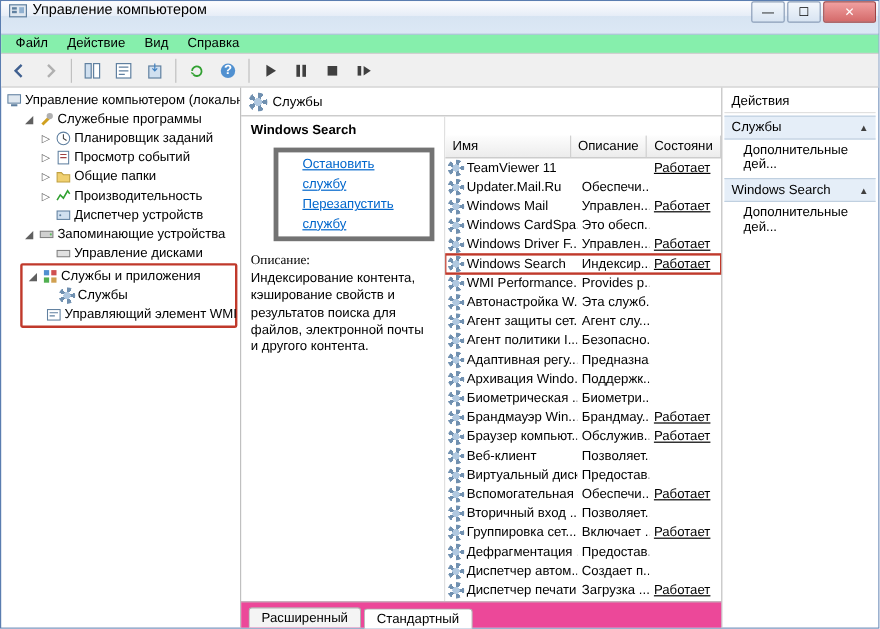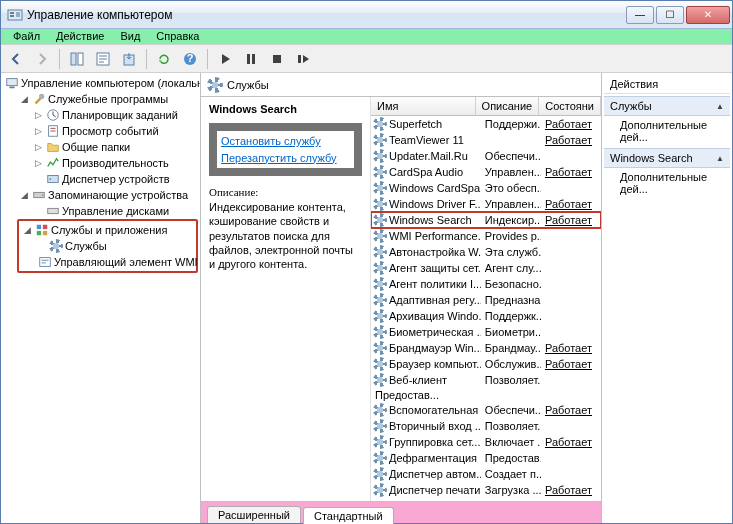--- a/index.html
+++ b/index.html
@@ -1,21 +1,21 @@
 <!DOCTYPE html>
 <html><head>
 <meta charset="utf-8">
 <style>
 * { box-sizing: border-box; margin: 0; padding: 0; font-family: "Segoe UI", Tahoma, sans-serif; font-size: 11px; }
 body { background: #fff; width: 733px; height: 524px; overflow: hidden; }
 
 .window { width: 733px; height: 524px; border: 1px solid #5a7db0; display: flex; flex-direction: column; background: #fff; }
 
 
-.titlebar { height: 28px; background: linear-gradient(to bottom, #fdfdfe, #e6edf7 45%, #d7e4f2 46%, #dce8f5); display: flex; align-items: center; padding: 0 2px 0 6px; border-bottom: 1px solid #a0b6d6; }
+.titlebar { height: 28px; background: linear-gradient(to bottom, #fdfdfe, #e6edf7 45%, #d7e4f2 46%, #dce8f5); display: flex; padding: 0 2px 0 6px; border-bottom: 1px solid #a0b6d6; }
 .titlebar .ico { width: 16px; height: 16px; margin-right: 4px; }
 .titlebar .title { flex: 1; color: #000; font-size: 12px; }
 .winbtns { display: flex; gap: 0; }
 .winbtn { width: 28px; height: 18px; border: 1px solid #8a9db8; background: linear-gradient(#f3f7fc,#d8e4f2); border-radius: 2px; margin-left: 2px; display: flex; align-items: center; justify-content: center; font-size: 10px; }
 .winbtn.close { width: 44px; background: linear-gradient(#f1a0a0,#d46a6a); border-color: #a04040; color: #fff; }
 
 
 .menubar { height: 16px; display: flex; align-items: flex-end; padding: 0 4px; background: #86efac; border-bottom: 1px solid #d0d0d0; }
 .menubar span { padding: 2px 8px; cursor: default; }
 
@@ -38,40 +38,40 @@
 .tree .ico { width: 14px; height: 14px; flex-shrink: 0; }
 .tree .hl-box { border: 2px solid #c0392b; border-radius: 2px; padding: 1px; }
 
 
 .center-pane { flex: 1; display: flex; flex-direction: column; border-right: 1px solid #c0c0c0; min-width: 0; }
 .center-header { height: 24px; border-bottom: 1px solid #c0c0c0; display: flex; align-items: center; padding: 0 6px; gap: 4px; }
 .center-body { flex: 1; display: flex; min-height: 0; }
 
 .desc-col { width: 170px; padding: 6px 8px; border-right: 1px solid #e0e0e0; overflow: hidden; }
 .desc-col h3 { font-size: 11px; font-weight: bold; margin-bottom: 8px; }
-.desc-col .actions { border: 8px solid #737373; padding: 2px 4px; margin-bottom: 10px; }
+.desc-col .actions { border: 4px solid #737373; padding: 2px 20px; margin-bottom: 10px; margin-left: 19px; }
 .desc-col .actions a { display: block; color: #0066cc; text-decoration: underline; cursor: pointer; line-height: 1.5; }
 .desc-col .dlabel { margin-bottom: 2px; font-family: Liberation Serif, serif; }
 .desc-col .dtext { line-height: 1.3; }
 
 .list-col { flex: 1; overflow: auto; position: relative; }
-.list-head { display: flex; background: linear-gradient(#fdfdfd,#ececec); border-bottom: 1px solid #c0c0c0; position: sticky; top: 0; }
+.list-head { display: flex; background: linear-gradient(#fdfdfd,#ececec); border-bottom: 1px solid #c0c0c0; position: sticky; top: 16px; }
 .list-head div { padding: 3px 6px; border-right: 1px solid #d0d0d0; font-weight: normal; }
 .list-head .c1 { width: 130px; }
 .list-head .c2 { width: 70px; }
 .list-head .c3 { width: 70px; }
 .svc-row { display: flex; align-items: center; }
 .svc-row .c1 { width: 130px; padding: 1px 2px; display: flex; align-items: center; gap: 2px; overflow: hidden; white-space: nowrap; }
 .svc-row .c2 { width: 70px; padding: 1px 4px; overflow: hidden; white-space: nowrap; }
 .svc-row .c3 { width: 70px; padding: 1px 4px; overflow: hidden; white-space: nowrap; text-decoration: underline; }
 .svc-row .ico { width: 14px; height: 14px; flex-shrink: 0; }
 .svc-row.hl .c1 { position: relative; }
 .svc-row.hl { outline: 2px solid #c0392b; outline-offset: -1px; }
 
-.bottom-tabs { height: 22px; display: flex; align-items: flex-end; padding: 0 6px; border-top: 1px solid #c0c0c0; background: #f9a8d4; }
+.bottom-tabs { height: 22px; display: flex; align-items: flex-end; padding: 0 6px; border-top: 1px solid #c0c0c0; background: #ec4899; }
 .btab { padding: 2px 10px; border: 1px solid #b0b0b0; border-bottom: none; background: #f4f4f4; margin-right: 2px; border-radius: 3px 3px 0 0; cursor: pointer; }
 .btab.active { background: #fff; position: relative; top: 1px; }
 
 
 .actions-pane { width: 130px; padding: 2px; overflow: auto; }
 .actions-pane .ap-title { padding: 3px 6px; font-weight: normal; border-bottom: 1px solid #e0e0e0; }
 .actions-pane .ap-sec { background: #e5eef8; padding: 3px 6px; display: flex; justify-content: space-between; align-items: center; border-top: 1px solid #c0d0e0; border-bottom: 1px solid #c0d0e0; margin-top: 2px; }
 .actions-pane .ap-item { padding: 3px 6px 3px 16px; cursor: pointer; display: flex; justify-content: space-between; align-items: center; gap: 26px; }
 .tri { font-size: 8px; color: #404040; }
 
@@ -349,21 +349,21 @@
                 <div class="c1">
                   <span class="ico gear"></span>
                   <span>Updater.Mail.Ru</span>
                 </div>
                 <div class="c2">Обеспечи...</div>
                 <div class="c3"></div>
               </div>
               <div class="svc-row">
                 <div class="c1">
                   <span class="ico gear"></span>
-                  <span>CardSpa Audio</span>
+                  <span>Windows Mail</span>
                 </div>
                 <div class="c2">Управлен...</div>
                 <div class="c3">Работает</div>
               </div>
               <div class="svc-row">
                 <div class="c1">
                   <span class="ico gear"></span>
                   <span>Windows CardSpa...</span>
                 </div>
                 <div class="c2">Это обесп...</div>
@@ -459,20 +459,24 @@
               </div>
               <div class="svc-row">
                 <div class="c1">
                   <span class="ico gear"></span>
                   <span>Веб-клиент</span>
                 </div>
                 <div class="c2">Позволяет...</div>
                 <div class="c3"></div>
               </div>
               <div class="svc-row">
+                <div class="c1">
+                  <span class="ico gear"></span>
+                  <span>Виртуальный диск</span>
+                </div>
                 <div class="c2">Предостав...</div>
                 <div class="c3"></div>
               </div>
               <div class="svc-row">
                 <div class="c1">
                   <span class="ico gear"></span>
                   <span>Вспомогательная ...</span>
                 </div>
                 <div class="c2">Обеспечи...</div>
                 <div class="c3">Работает</div>

